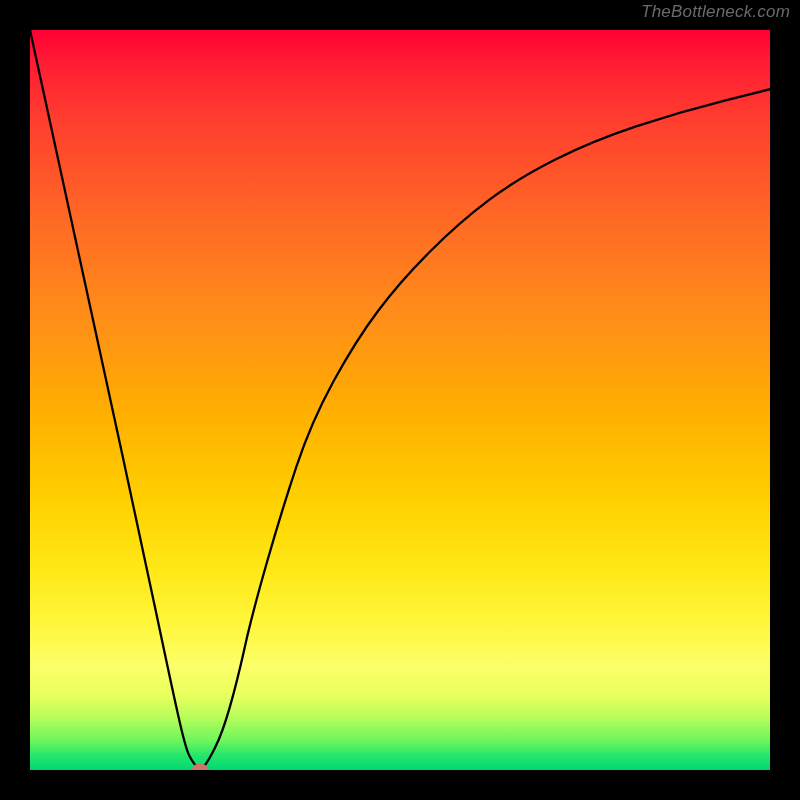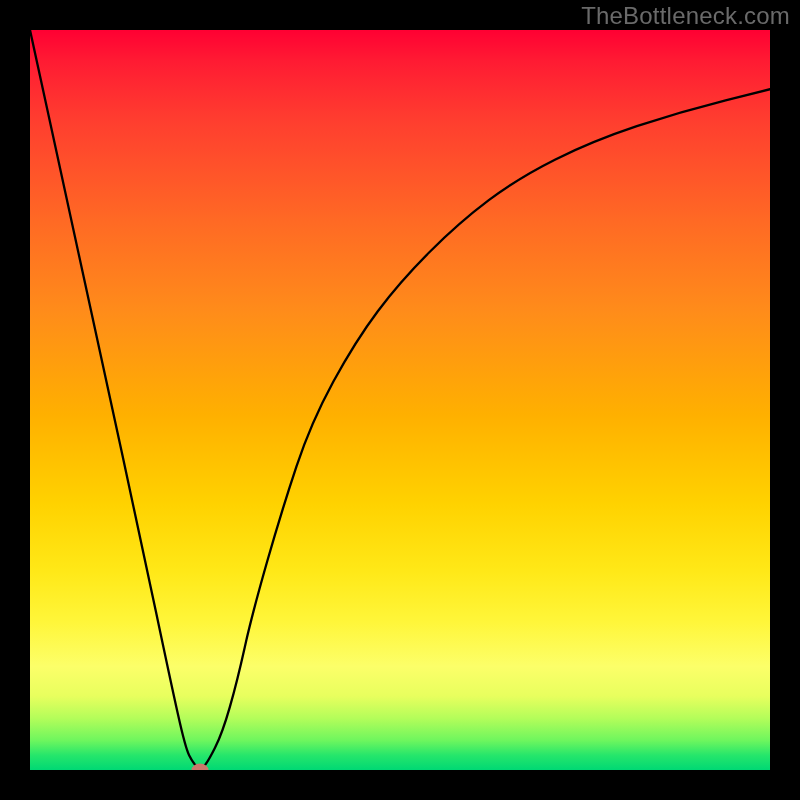--- a/index.html
+++ b/index.html
@@ -15,24 +15,25 @@
     position: relative;
     width: 800px;
     height: 800px;
     background: #000;
   }
   .watermark {
     position: absolute;
     top: 2px;
     right: 10px;
     color: #6a6a6a;
-    font-size: 24px;
+    font-size: 17px;
     font-weight: 500;
     letter-spacing: 0.2px;
     user-select: none;
+    font-style: italic;
   }
   .plot {
     position: absolute;
     left: 30px;
     top: 30px;
     width: 740px;
     height: 740px;
     overflow: hidden;
     
     background: linear-gradient(

